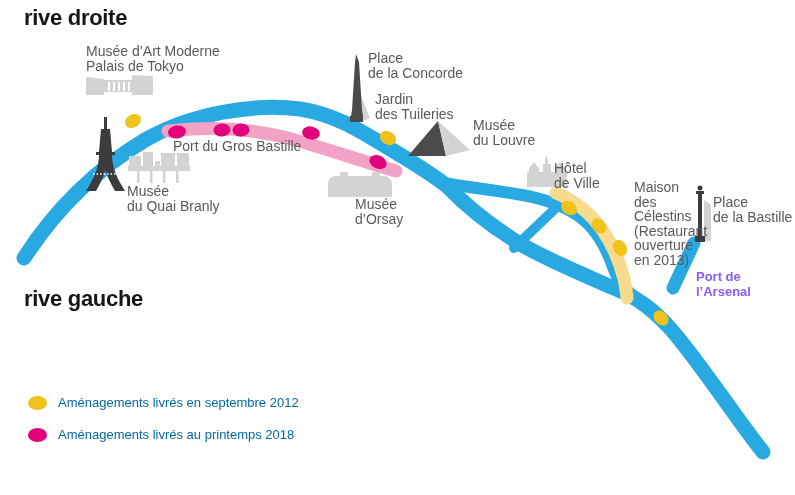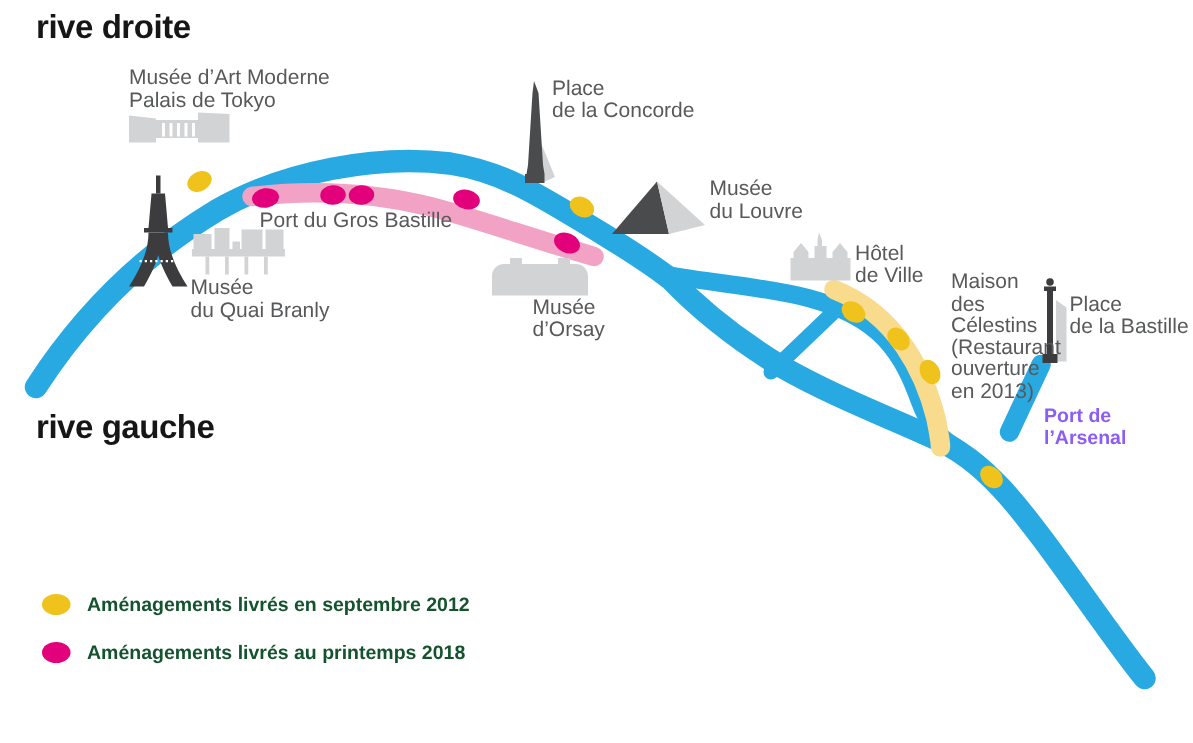--- a/index.html
+++ b/index.html
@@ -14,21 +14,21 @@
     letter-spacing:-0.3px;
   }
   .lbl{
     position:absolute;font-size:14px;line-height:14.5px;color:#58595B;
     white-space:pre-line;
   }
   .lbl.blue{color:#8b5cf6;font-weight:bold;font-size:13px;}
   .legend{position:absolute;left:28px;top:395px;}
   .legend-row{display:flex;align-items:center;height:15px;margin-bottom:17px;}
   .legend-dot{width:19px;height:14px;border-radius:50%;margin-right:11px;flex:0 0 auto;}
-  .legend-label{font-size:13px;color:#14532d;font-weight:bold;white-space:nowrap;}
+  .legend-label{font-size:13px;color:#0369a1;font-weight:normal;white-space:nowrap;}
 </style>
 </head>
 <body>
 
 <div class="stage">
 
   <svg width="795" height="495" viewBox="0 0 795 495">
 
     <path d="M 24 258
          C 55 210, 95 170, 145 140
@@ -133,34 +133,36 @@
     <g>
       <polygon fill="#D2D3D5" points="704,200 711,205 711,241 704,241"></polygon>
       <circle fill="#3C3C3E" cx="700" cy="188" r="2.5"></circle>
       <rect fill="#3C3C3E" x="696" y="191" width="8" height="3"></rect>
       <rect fill="#3C3C3E" x="698" y="194" width="4" height="42"></rect>
       <rect fill="#3C3C3E" x="695" y="236" width="10" height="6"></rect>
     </g>
   </svg>
 
   <h1 class="heading" style="left:24px;top:5px">rive droite</h1>
-  <h1 class="heading" style="left:24px;top:272px">rive gauche</h1>
+  <h1 class="heading" style="left:24px;top:286px">rive gauche</h1>
 
   <div class="lbl" style="left:86px;top:44px">Musée d’Art Moderne
 Palais de Tokyo</div>
   <div class="lbl" style="left:368px;top:51px">Place
 de la Concorde</div>
+  <div class="lbl" style="left:375px;top:92px">Jardin
+des Tuileries</div>
   <div class="lbl" style="left:473px;top:118px">Musée
 du Louvre</div>
   <div class="lbl" style="left:173px;top:139px">Port du Gros Bastille</div>
   <div class="lbl" style="left:355px;top:197px">Musée
 d’Orsay</div>
   <div class="lbl" style="left:127px;top:184px">Musée
 du Quai Branly</div>
-  <div class="lbl" style="left:570px;top:161px">Hôtel
+  <div class="lbl" style="left:554px;top:161px">Hôtel
 de Ville</div>
   <div class="lbl" style="left:634px;top:180px">Maison
 des
 Célestins
 (Restaurant
 ouverture
 en 2013)</div>
   <div class="lbl" style="left:713px;top:195px">Place
 de la Bastille</div>
   <div class="lbl blue" style="left:696px;top:270px">Port de l’Arsenal</div>

